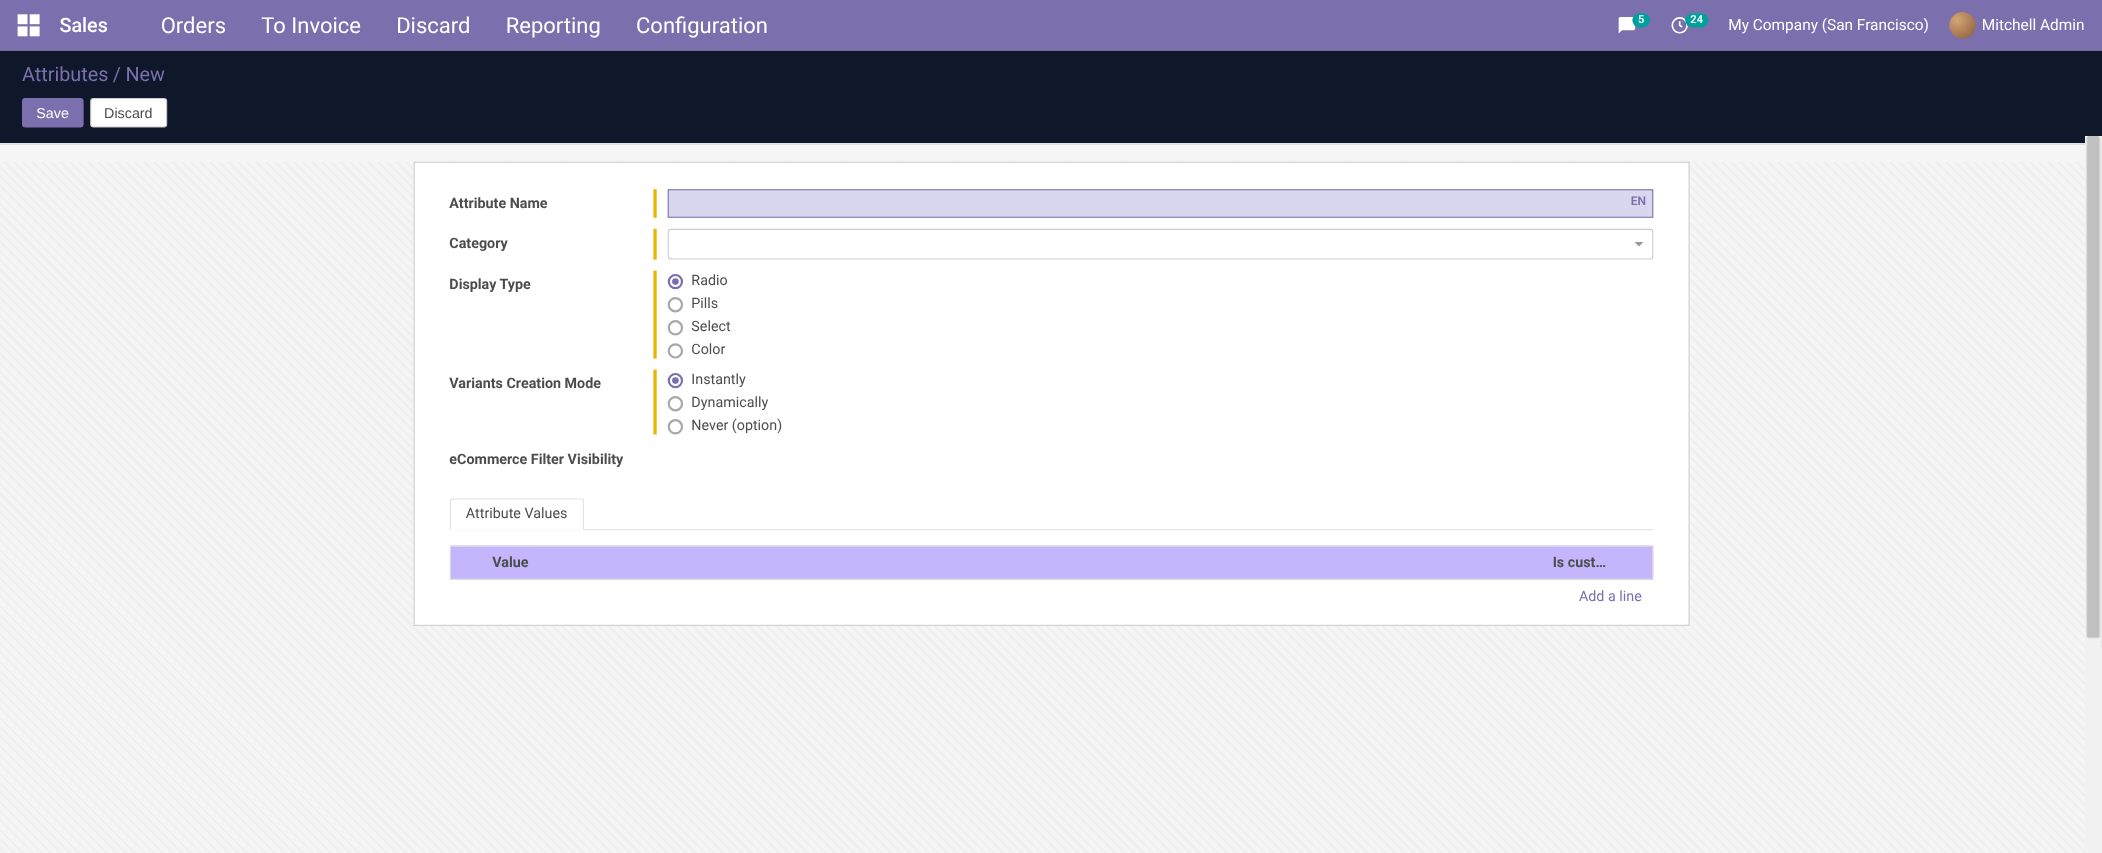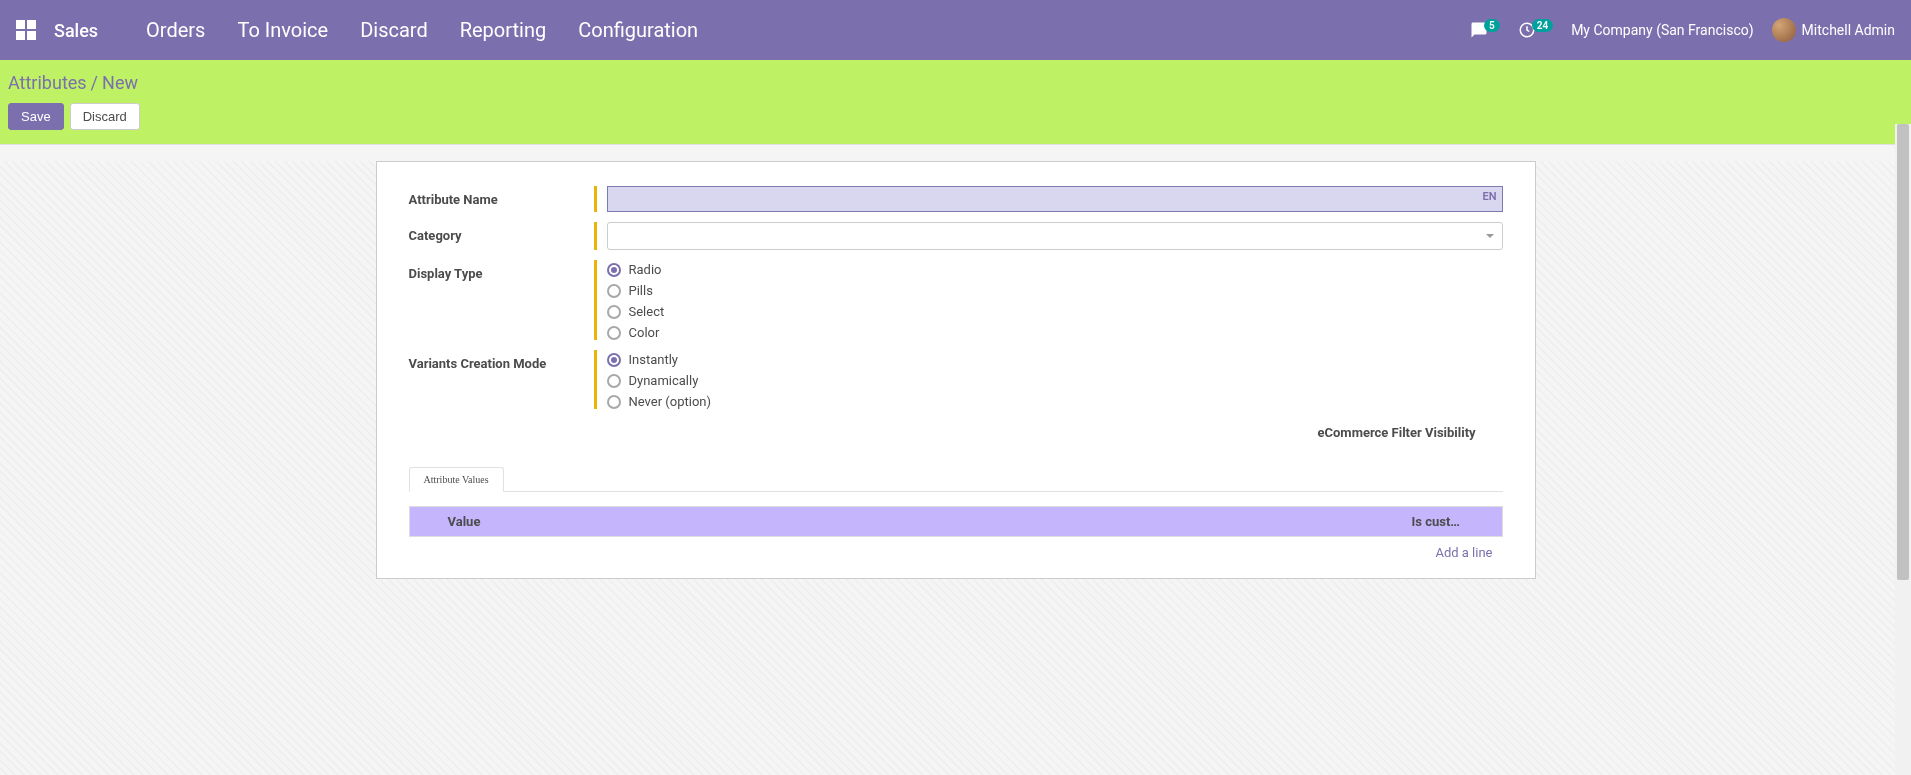--- a/index.html
+++ b/index.html
@@ -7,21 +7,21 @@
     font-family: -apple-system, BlinkMacSystemFont, "Segoe UI", Roboto, "Helvetica Neue", Arial, sans-serif;
     font-size: 13px;
     color: #4c4c4c;
     background: #f5f5f5;
     overflow-x: hidden;
   }
   
   .navbar {
     background: #7c6fad;
     color: #fff;
-    height: 60px;
+    height: 46px;
     display: flex;
     align-items: center;
     padding: 0 16px;
     gap: 8px;
   }
   .apps-icon {
     width: 20px; height: 20px;
     display: grid;
     grid-template-columns: 1fr 1fr;
     grid-template-rows: 1fr 1fr;
@@ -77,22 +77,22 @@
     border-radius: 50%;
     background: radial-gradient(circle at 30% 30%, #d4a574, #8b5a3c);
     margin-right: 6px;
     display: inline-block;
     vertical-align: middle;
   }
   .user-wrap { display: flex; align-items: center; cursor: pointer; }
 
   
   .control-panel {
-    background: #bef264;
-    padding: 12px 8px 14px;
+    background: #0f172a;
+    padding: 12px 20px 14px;
     border-bottom: 1px solid #dee2e6;
   }
   .breadcrumb {
     font-size: 18px;
     color: #7c6fad;
     margin-bottom: 10px;
   }
   .breadcrumb a { color: #7c6fad; text-decoration: none; cursor: pointer; }
   .breadcrumb .sep { color: #7c6fad; margin: 0 4px; }
   .btn {
@@ -122,21 +122,20 @@
     background: #fff;
     max-width: 1160px;
     margin: 16px auto 0;
     border: 1px solid #ccc;
     padding: 24px 32px 10px;
   }
   .form-row {
     display: flex;
     align-items: flex-start;
     margin-bottom: 10px;
-    justify-content: flex-end;
   }
   .form-label {
     width: 185px;
     font-weight: 700;
     color: #4c4c4c;
     padding-top: 6px;
     font-size: 13px;
   }
   .form-field {
     flex: 1;
@@ -201,28 +200,27 @@
 
   .tab-bar {
     display: flex;
     border-bottom: 1px solid #dee2e6;
     margin-top: 26px;
   }
   .tab {
     border: 1px solid #dee2e6;
     border-bottom: 1px solid #fff;
     padding: 6px 14px;
-    font-size: 10px;
+    font-size: 13px;
     color: #4c4c4c;
     background: #fff;
     position: relative;
     top: 1px;
     border-radius: 3px 3px 0 0;
     cursor: pointer;
-    font-family: Liberation Serif, serif;
   }
 
   .grid-header {
     display: flex;
     background: #c4b5fd;
     border: 1px solid #ddd;
     margin-top: 14px;
   }
   .grid-header .col {
     padding: 7px 10px;

